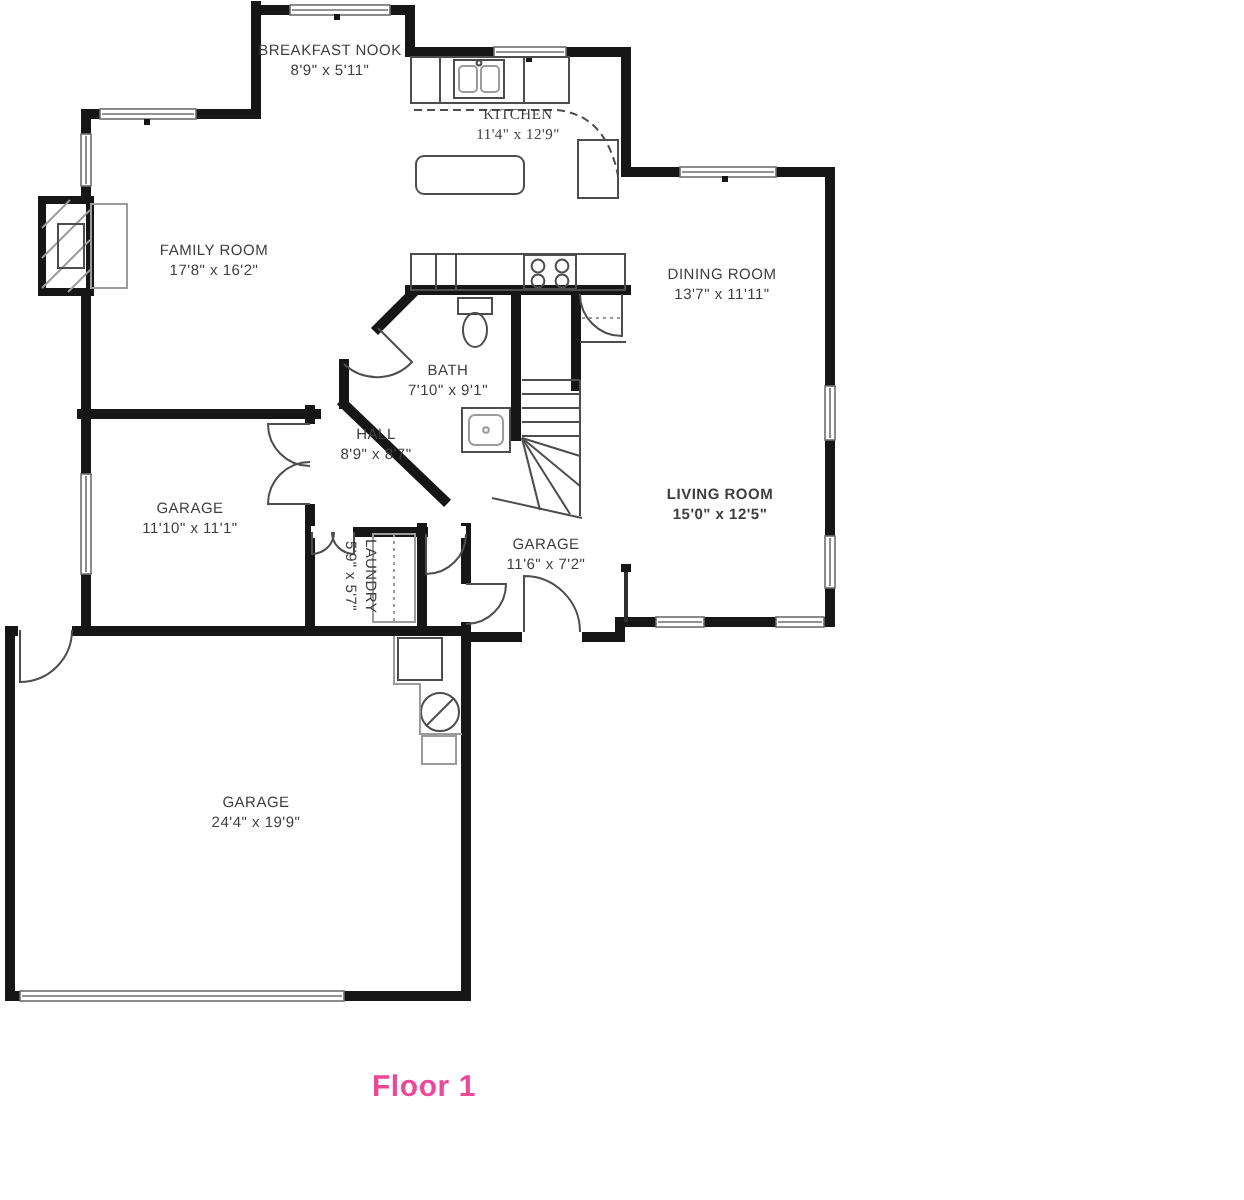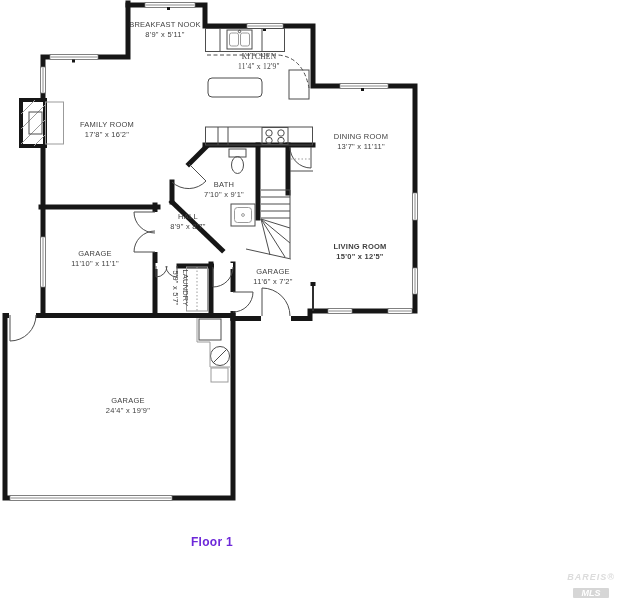--- a/index.html
+++ b/index.html
@@ -6,21 +6,21 @@
   #canvas{position:relative;width:622px;height:600px;background:#ffffff;overflow:hidden;
           font-family:"Liberation Sans", sans-serif;}
   #plan-svg{position:absolute;left:0;top:0;}
   #labels{position:absolute;left:0;top:0;width:542px;height:600px;pointer-events:none;}
   .room-label{position:absolute;transform:translate(-50%,-50%);text-align:center;
               color:#3e3e3e;font-size:7.5px;line-height:1.3;letter-spacing:.25px;white-space:nowrap;}
   .room-label .rname{font-size:7.5px;}
   .room-label .rdims{font-size:7.5px;}
   .room-label.vertical{writing-mode:vertical-rl;transform:translate(-50%,-50%);letter-spacing:.2px;}
   #floor-title{position:absolute;left:132px;top:535px;width:160px;text-align:center;
-               font-size:12px;font-weight:bold;color:#6d28d9;letter-spacing:.3px;}
+               font-size:15px;font-weight:bold;color:#ec4899;letter-spacing:.3px;}
   #watermark{position:absolute;left:562px;top:572px;width:58px;text-align:center;opacity:.85;}
   #watermark .wm-line1{font-size:9px;font-weight:bold;font-style:italic;color:#d6d6d6;letter-spacing:1px;}
   #watermark .wm-line2{display:inline-block;background:#cfcfcf;color:#ffffff;font-weight:bold;
                        font-style:italic;font-size:9px;line-height:10px;padding:0 3px;margin-top:0px;
                        border-radius:1px;min-width:30px;}
 </style>
 </head>
 <body>
 
 <div id="canvas">
@@ -178,17 +178,13 @@
         <div class="rdims">5'9" x 5'7"</div>
       </div>
       <div class="room-label" style="left: 128px; top: 406px; text-align: center;">
         <div class="rname">GARAGE</div>
         <div class="rdims">24'4" x 19'9"</div>
       </div>
     </div>
 
   <div id="floor-title">Floor 1</div>
 
-  <div id="watermark">
-    <div class="wm-line1">BAREIS®</div>
-    <div class="wm-line2">MLS</div>
-  </div>
 </div>
 
 </body></html>

